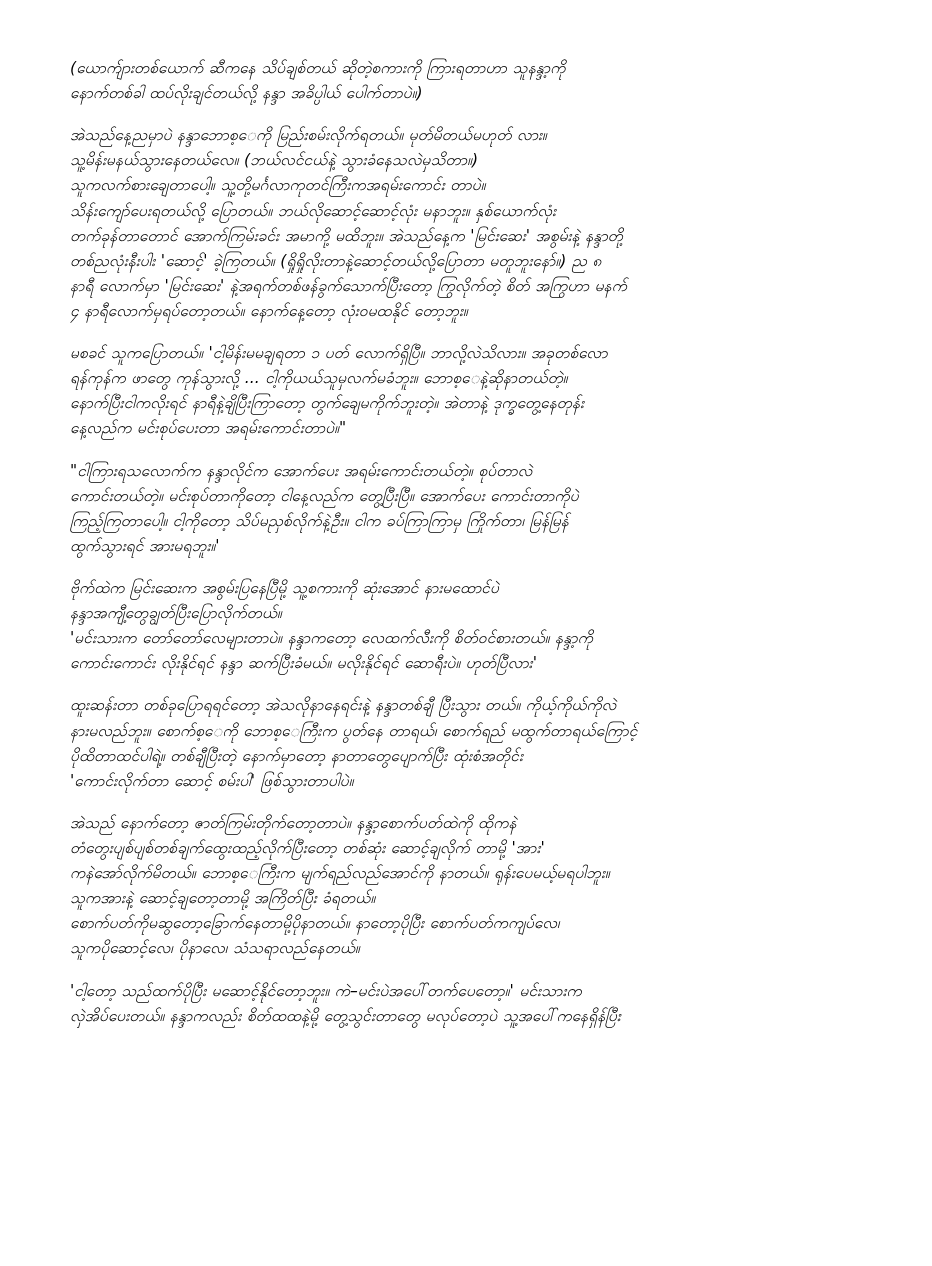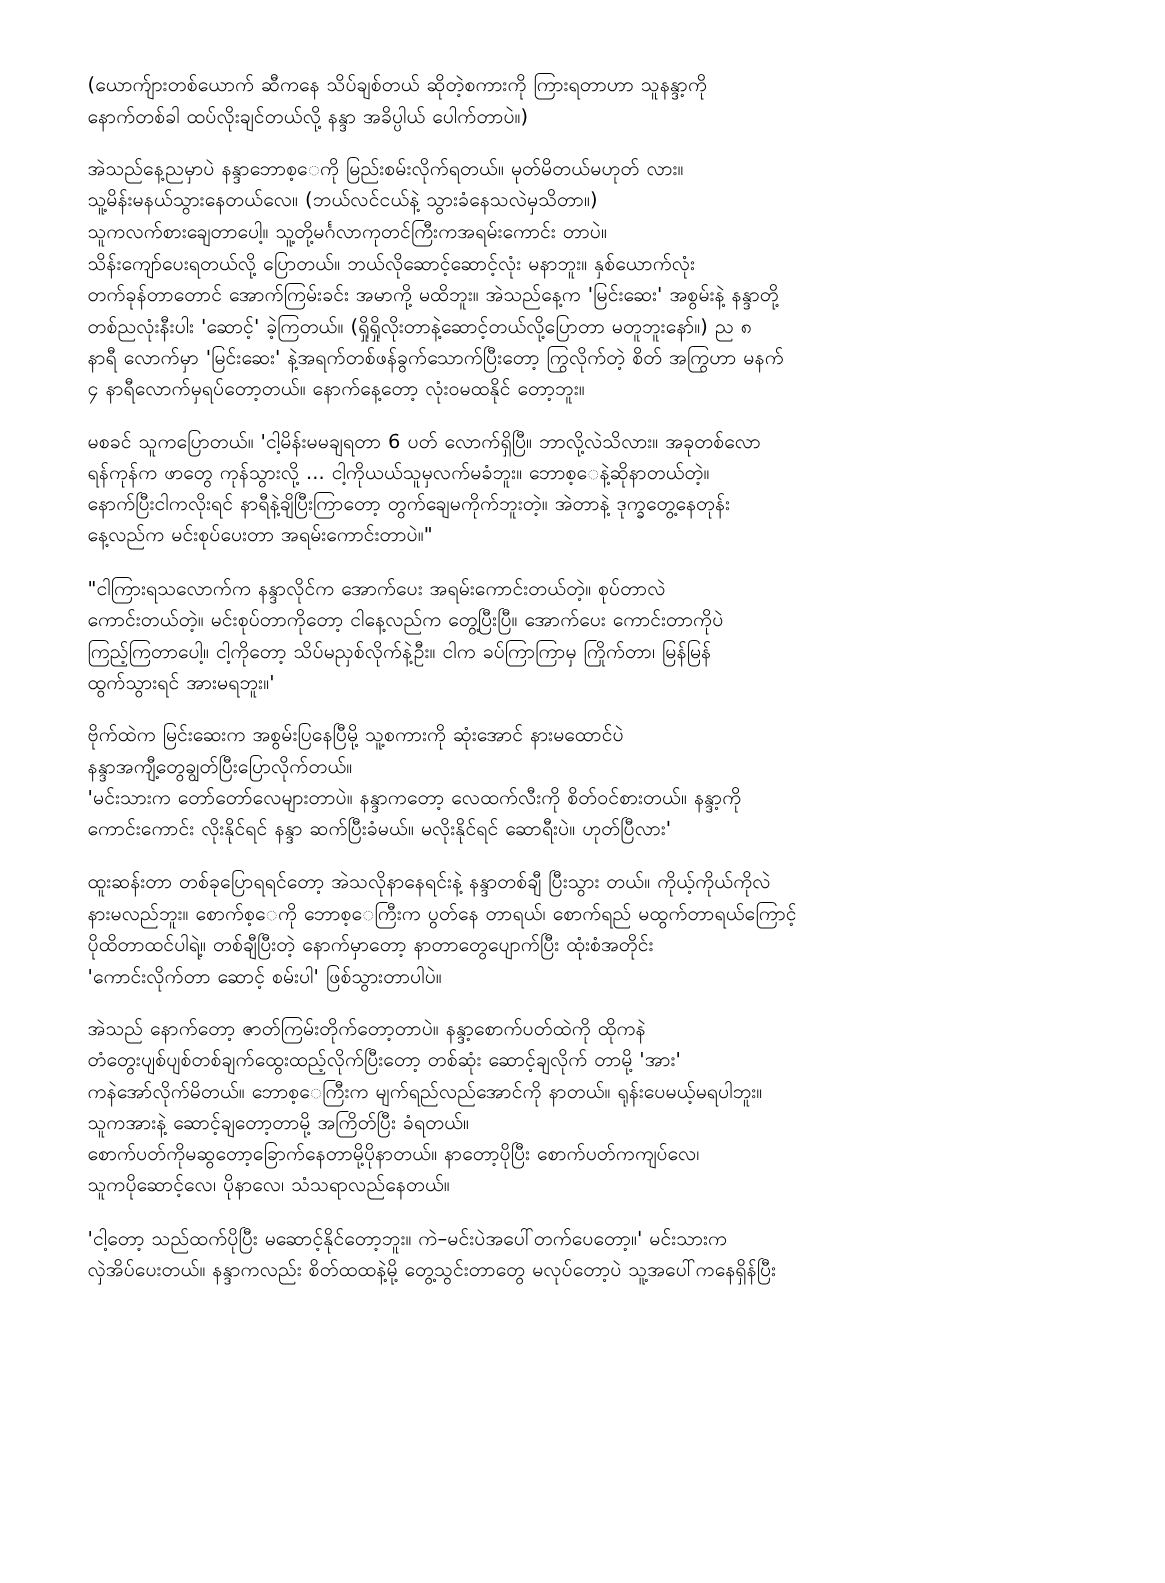--- a/index.html
+++ b/index.html
@@ -13,20 +13,21 @@
     font-family: "DejaVu Sans", "Liberation Sans", sans-serif;
     color: #000000;
   }
   .page {
     position: relative;
     width: 932px;
     height: 1266px;
     box-sizing: border-box;
     padding: 56px 70px 30px 70px;
     background: #ffffff;
+    font-style: italic;
   }
   .doc-body {
     font-size: 15.5px;
     line-height: 1.62;
     letter-spacing: 0.1px;
     word-spacing: 0.5px;
     text-align: left;
   }
   .para {
     margin: 0 0 17px 0;
@@ -44,21 +45,21 @@
     <p class="para">(ယောက်ျားတစ်ယောက် ဆီကနေ သိပ်ချစ်တယ် ဆိုတဲ့စကားကို ကြားရတာဟာ သူနန္ဒာ့ကို
 နောက်တစ်ခါ ထပ်လိုးချင်တယ်လို့ နန္ဒာ အခိပ္ပါယ် ပေါက်တာပဲ။)</p>
     <p class="para">အဲသည်နေ့ညမှာပဲ နန္ဒာဘောစ့ေကို မြည်းစမ်းလိုက်ရတယ်။ မုတ်မိတယ်မဟုတ် လား။
 သူ့မိန်းမနယ်သွားနေတယ်လေ။ (ဘယ်လင်ငယ်နဲ့ သွားခံနေသလဲမှသိတာ။)
 သူကလက်စားချေတာပေါ့။ သူ့တို့မင်္ဂလာကုတင်ကြီးကအရမ်းကောင်း တာပဲ။
 သိန်းကျော်ပေးရတယ်လို့ ပြောတယ်။ ဘယ်လိုဆောင့်ဆောင့်လုံး မနာဘူး။ နှစ်ယောက်လုံး
 တက်ခုန်တာတောင် အောက်ကြမ်းခင်း အမာကို့ မထိဘူး။ အဲသည်နေ့က 'မြင်းဆေး' အစွမ်းနဲ့ နန္ဒာတို့
 တစ်ညလုံးနီးပါး 'ဆောင့်' ခဲ့ကြတယ်။ (ရှိုရှိုလိုးတာနဲ့ဆောင့်တယ်လို့ပြောတာ မတူဘူးနော်။) ည ၈
 နာရီ လောက်မှာ 'မြင်းဆေး' နဲ့အရက်တစ်ဖန်ခွက်သောက်ပြီးတော့ ကြွလိုက်တဲ့ စိတ် အကြွဟာ မနက်
 ၄ နာရီလောက်မှရပ်တော့တယ်။ နောက်နေ့တော့ လုံးဝမထနိုင် တော့ဘူး။</p>
-    <p class="para">မစခင် သူကပြောတယ်။ 'ငါ့မိန်းမမချရတာ 6 ပတ် လောက်ရှိပြီ။ ဘာလို့လဲသိလား။ အခုတစ်လော
+    <p class="para">မစခင် သူကပြောတယ်။ 'ငါ့မိန်းမမချရတာ ၁ ပတ် လောက်ရှိပြီ။ ဘာလို့လဲသိလား။ အခုတစ်လော
 ရန်ကုန်က ဖာတွေ ကုန်သွားလို့ ... ငါ့ကိုယယ်သူမှလက်မခံဘူး။ ဘောစ့ေနဲ့ဆိုနာတယ်တဲ့။
 နောက်ပြီးငါကလိုးရင် နာရီနဲ့ချိပြီးကြာတော့ တွက်ချေမကိုက်ဘူးတဲ့။ အဲတာနဲ့ ဒုက္ခတွေ့နေတုန်း
 နေ့လည်က မင်းစုပ်ပေးတာ အရမ်းကောင်းတာပဲ။"</p>
     <p class="para">"ငါကြားရသလောက်က နန္ဒာလိုင်က အောက်ပေး အရမ်းကောင်းတယ်တဲ့။ စုပ်တာလဲ
 ကောင်းတယ်တဲ့။ မင်းစုပ်တာကိုတော့ ငါနေ့လည်က တွေ့ပြီးပြီ။ အောက်ပေး ကောင်းတာကိုပဲ
 ကြည့်ကြတာပေါ့။ ငါ့ကိုတော့ သိပ်မညှစ်လိုက်နဲ့ဦး။ ငါက ခပ်ကြာကြာမှ ကြိုက်တာ၊ မြန်မြန်
 ထွက်သွားရင် အားမရဘူး။'</p>
     <p class="para">ဗိုက်ထဲက မြင်းဆေးက အစွမ်းပြနေပြီမို့ သူ့စကားကို ဆုံးအောင် နားမထောင်ပဲ
 နန္ဒာအကျီ့တွေချွတ်ပြီးပြောလိုက်တယ်။
 'မင်းသားက တော်တော်လေများတာပဲ။ နန္ဒာကတော့ လေထက်လီးကို စိတ်ဝင်စားတယ်။ နန္ဒာ့ကို

